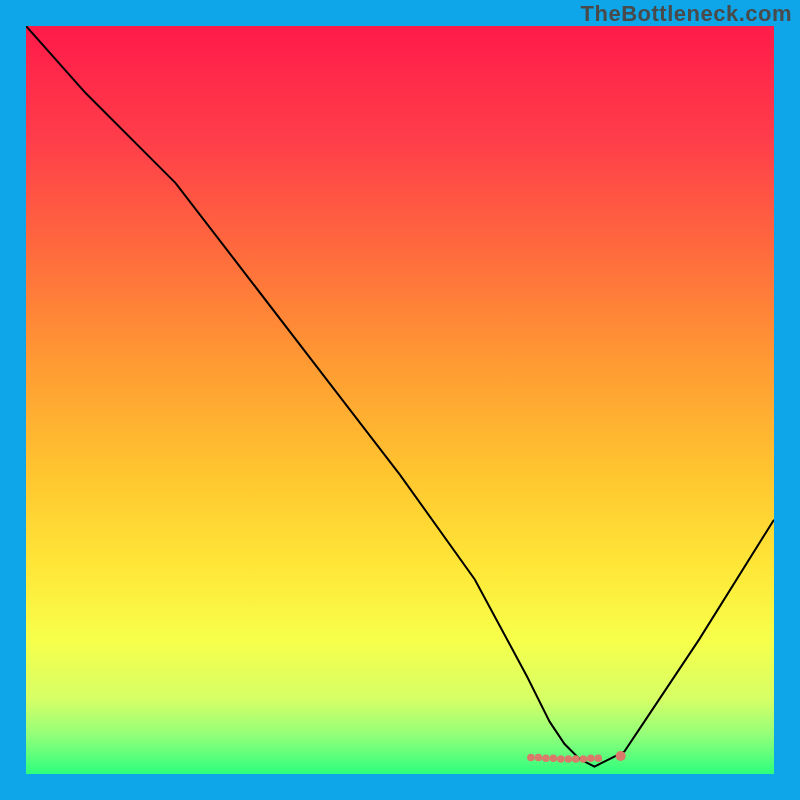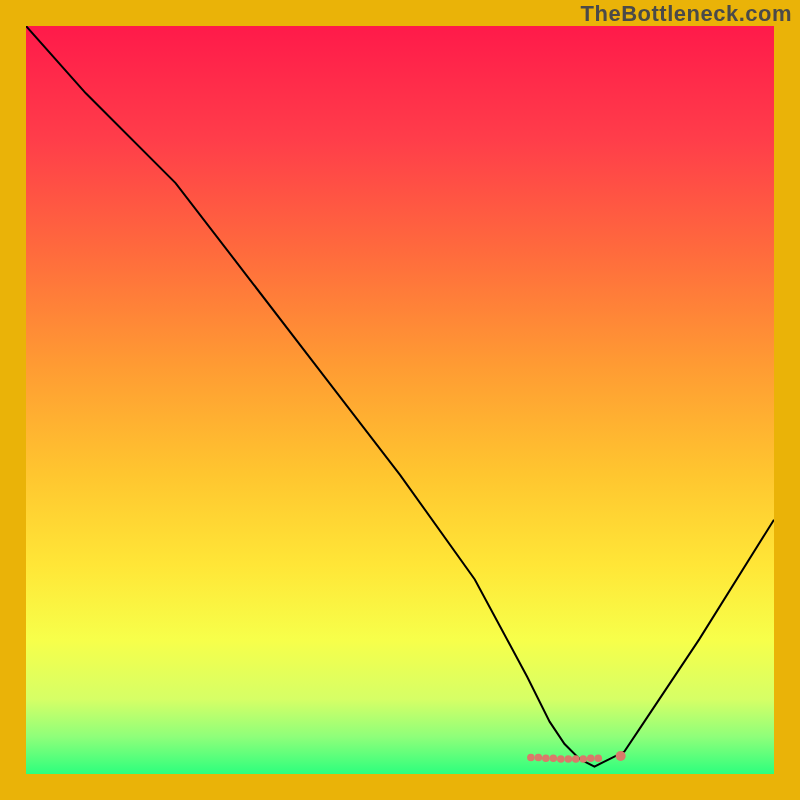--- a/index.html
+++ b/index.html
@@ -8,21 +8,21 @@
     width: 800px;
     height: 800px;
     background: #000000;
     font-family: Arial, Helvetica, sans-serif;
     overflow: hidden;
   }
   .chart-container {
     position: relative;
     width: 800px;
     height: 800px;
-    background: #eab308;
+    background: #0ea5e9;
   }
   .watermark {
     position: absolute;
     top: 1px;
     right: 8px;
     color: #4a4a4a;
     font-size: 22px;
     font-weight: bold;
     letter-spacing: 0.5px;
     z-index: 10;

